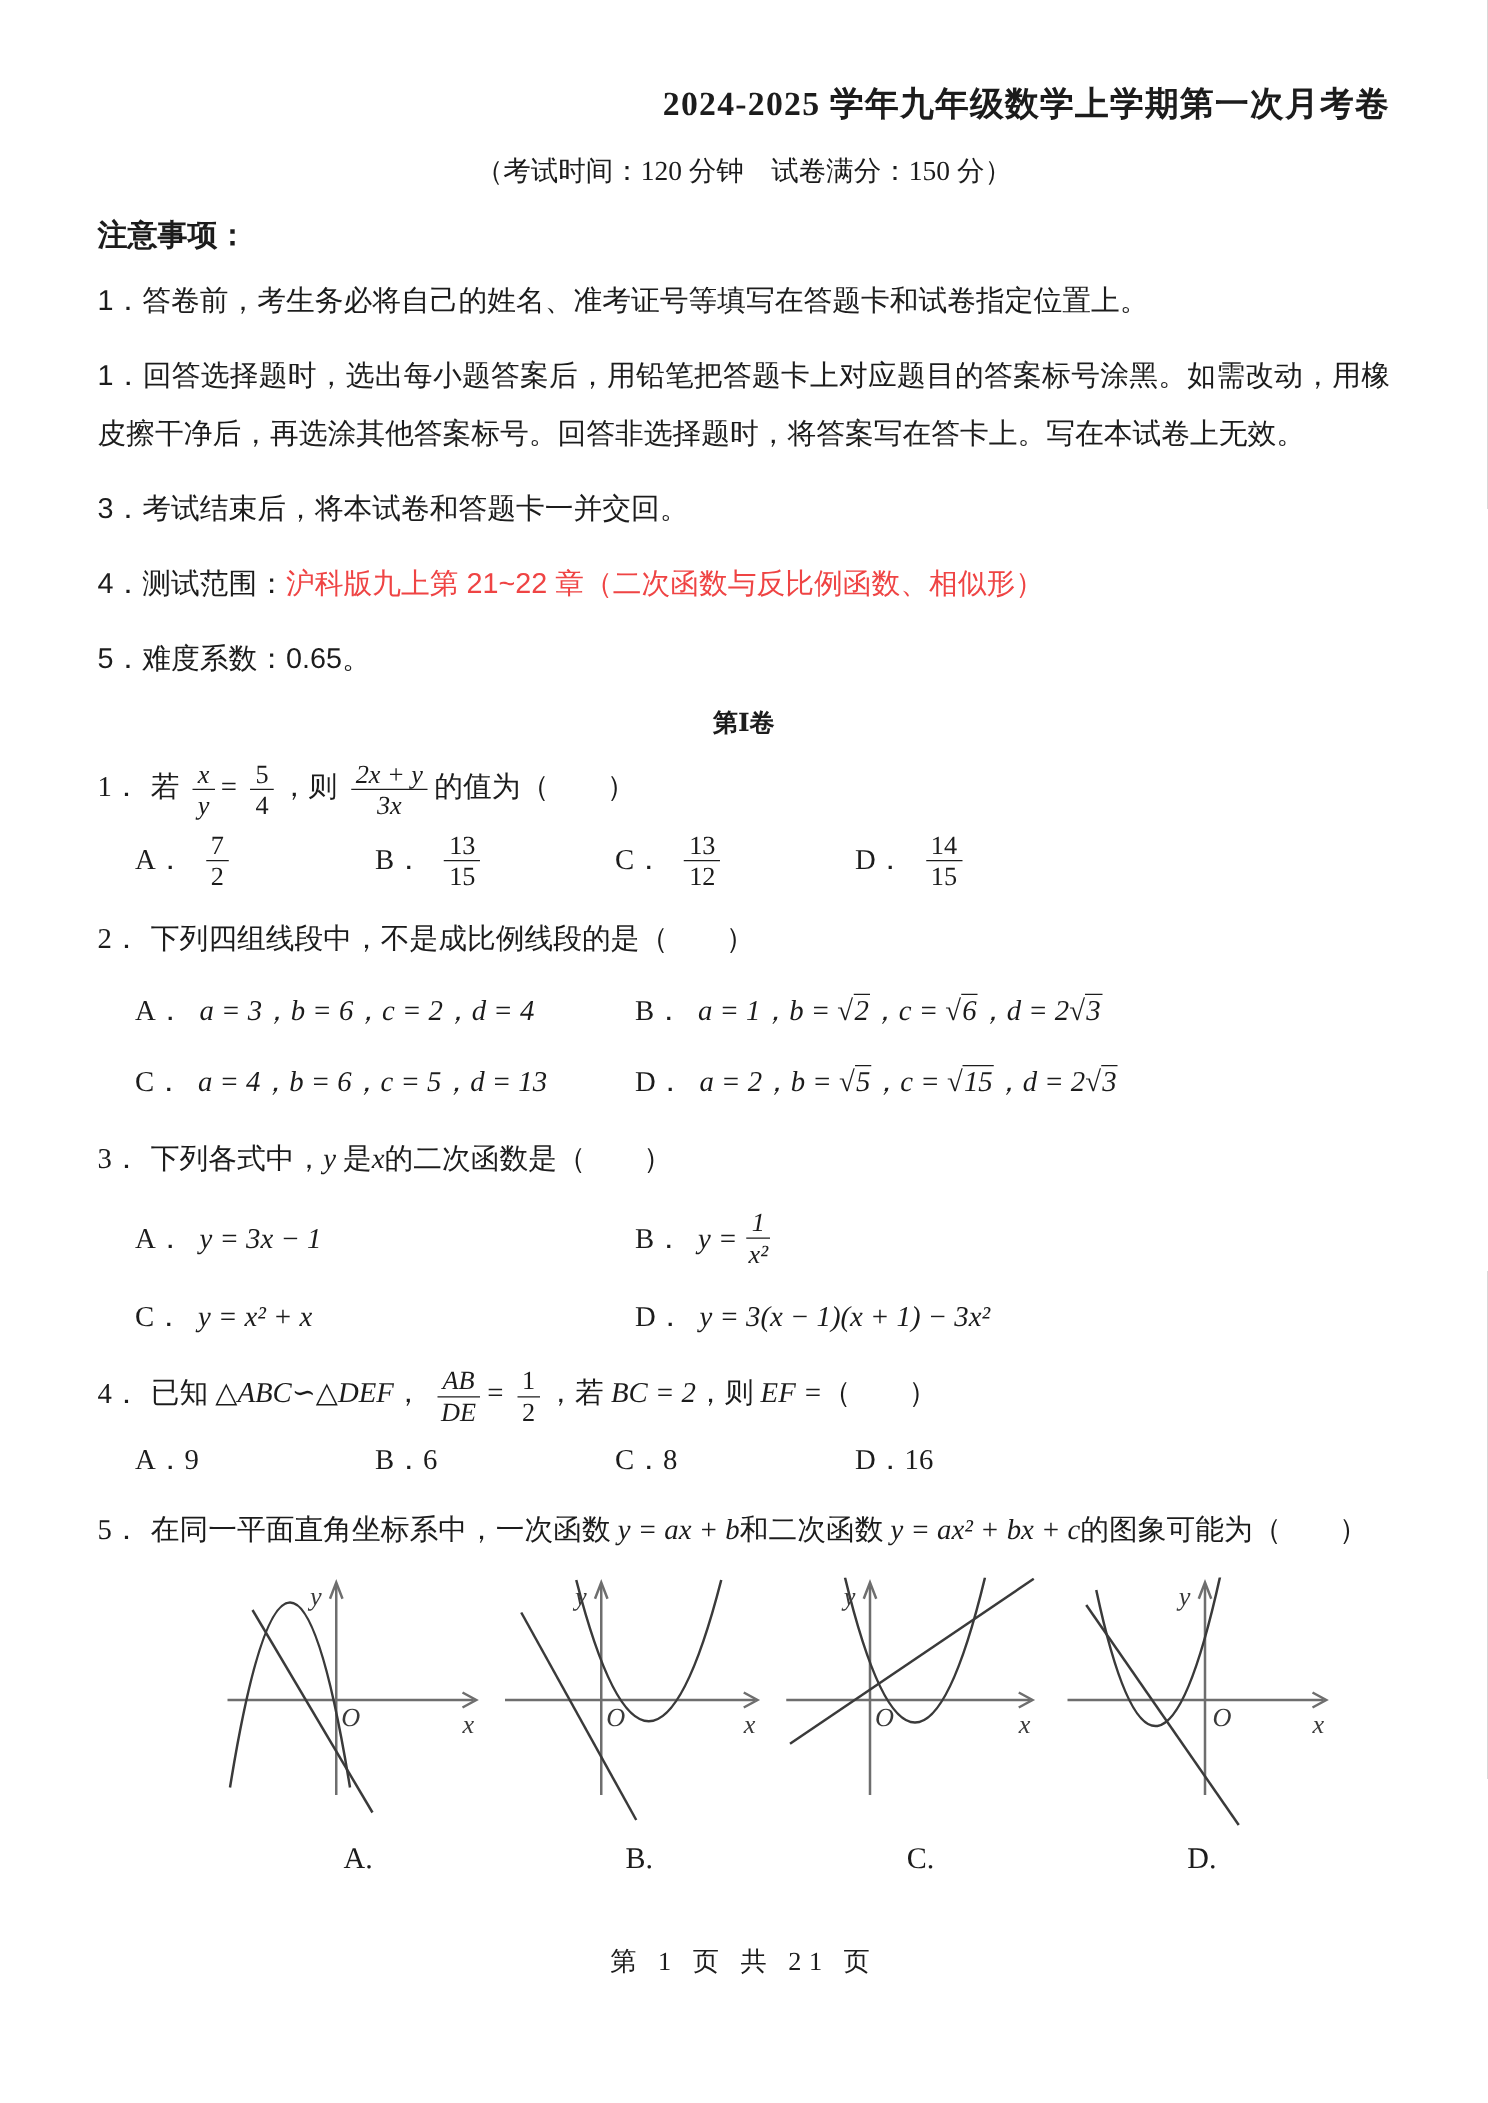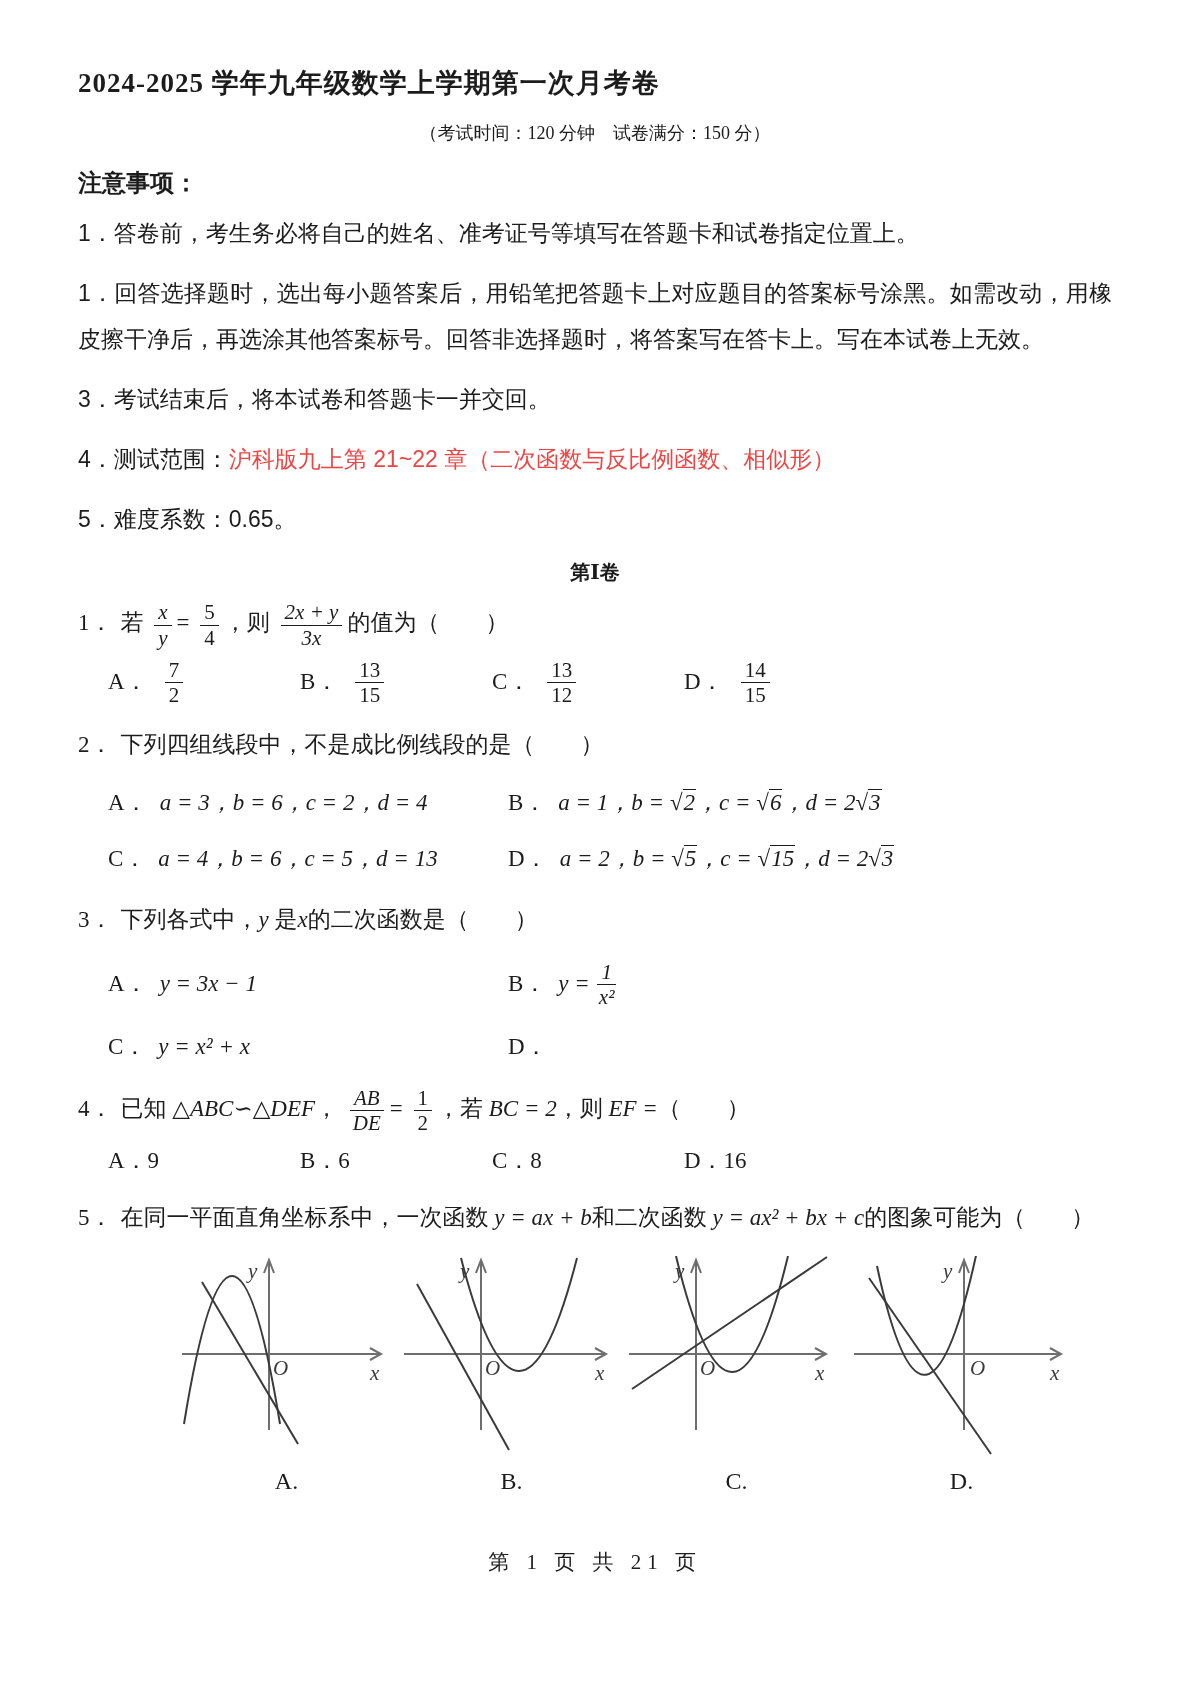--- a/index.html
+++ b/index.html
@@ -4,25 +4,25 @@
 <style>
   html,body{margin:0;padding:0;background:#9c9c9c;}
   .page{
     width:1190px;min-height:1682px;box-sizing:border-box;
     margin:0 auto;background:#ffffff;color:#1c1c1c;
     padding:62px 78px 30px 78px;
     font-family:"Liberation Serif","DejaVu Serif",serif;
     font-size:23px;line-height:1.6;
   }
   .title{
-    text-align:left;font-weight:bold;font-size:27px;
+    text-align:right;font-weight:bold;font-size:27px;
     font-family:"Liberation Serif","DejaVu Serif",serif;
     margin-bottom:14px;letter-spacing:1px;
   }
-  .subtitle{text-align:center;font-size:18px;margin-bottom:16px;}
+  .subtitle{text-align:center;font-size:22px;margin-bottom:16px;}
   .notice-heading{
     font-family:"Liberation Sans","DejaVu Sans",sans-serif;
     font-weight:bold;font-size:24px;margin:6px 0 8px 0;
   }
   .notice{
     font-family:"Liberation Sans","DejaVu Sans",sans-serif;
     margin:0 0 14px 0;line-height:2.0;text-align:justify;
   }
   .red{color:#ef4444;}
   .volume{
@@ -155,20 +155,21 @@
           <span class="fn">1</span>
           <span class="fd">x²</span>
         </span>
       </span>
     <span class="opt">
         <span class="olabel">C．</span>
         <span class="mi">y = x² + x</span>
       </span>
     <span class="opt">
         <span class="olabel">D．</span>
+        <span class="mi">y = 3(x − 1)(x + 1) − 3x²</span>
       </span>
   </div>
 
   <div class="question">
     <span class="qno">4．</span><span>已知</span>
     <span class="mi">△ABC∽△DEF</span><span>，</span>
     <span class="frac mi">
         <span class="fn">AB</span>
         <span class="fd">DE</span>
       </span><span>=</span>

